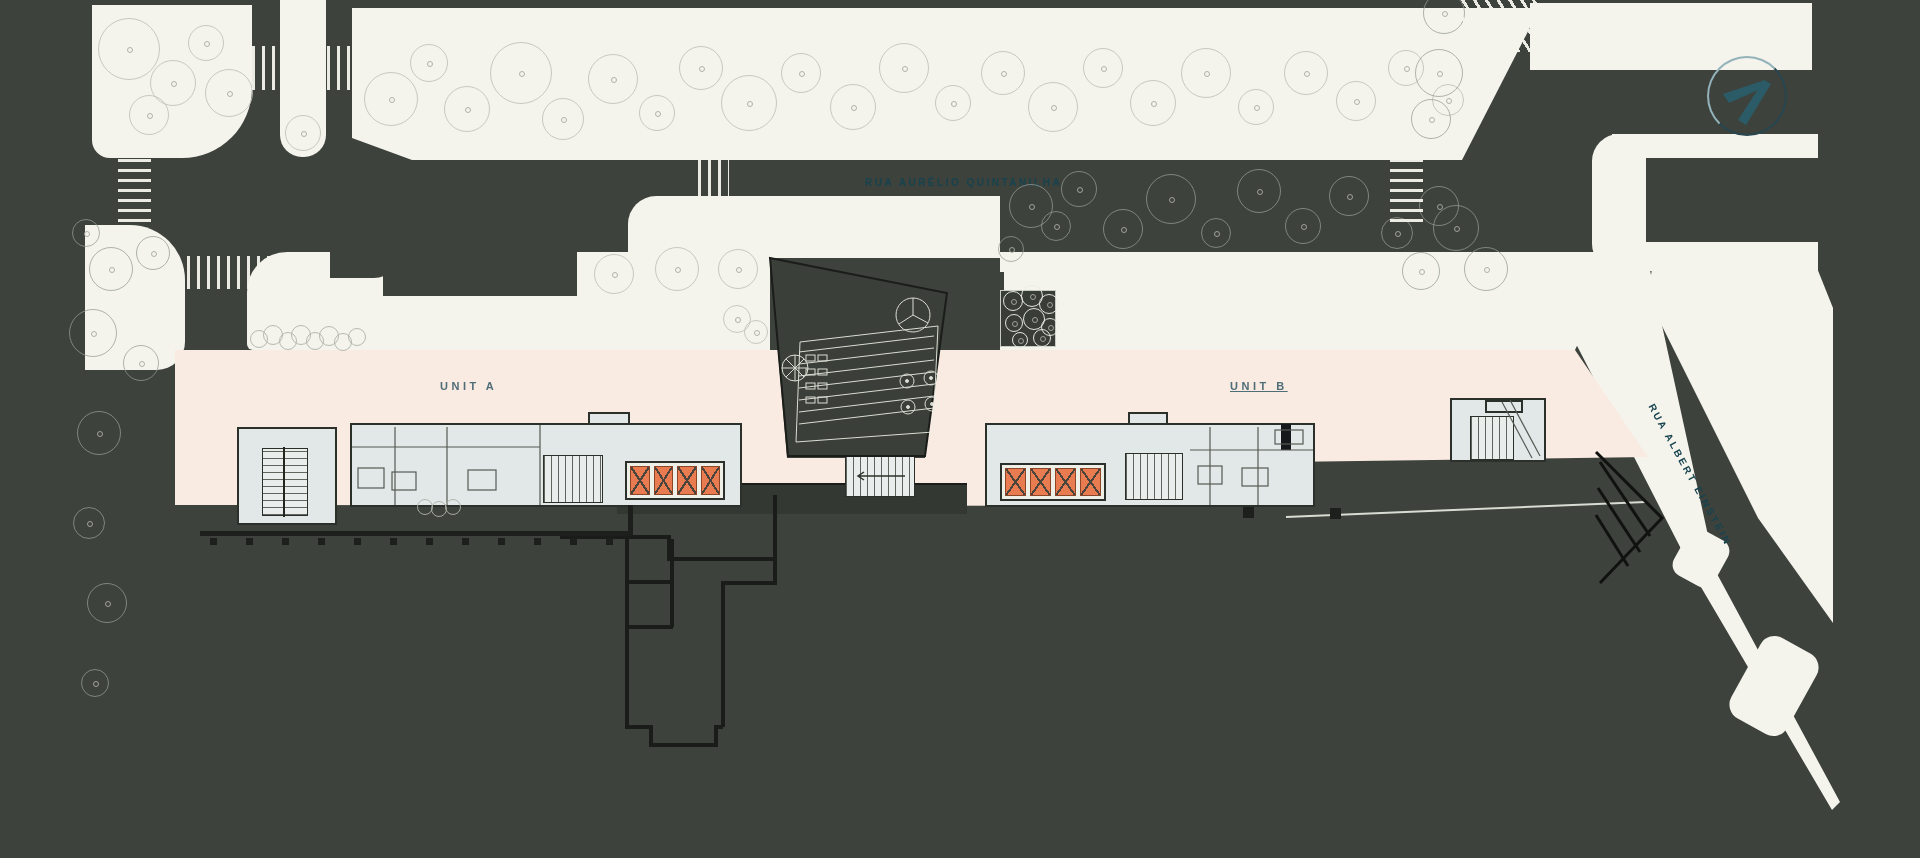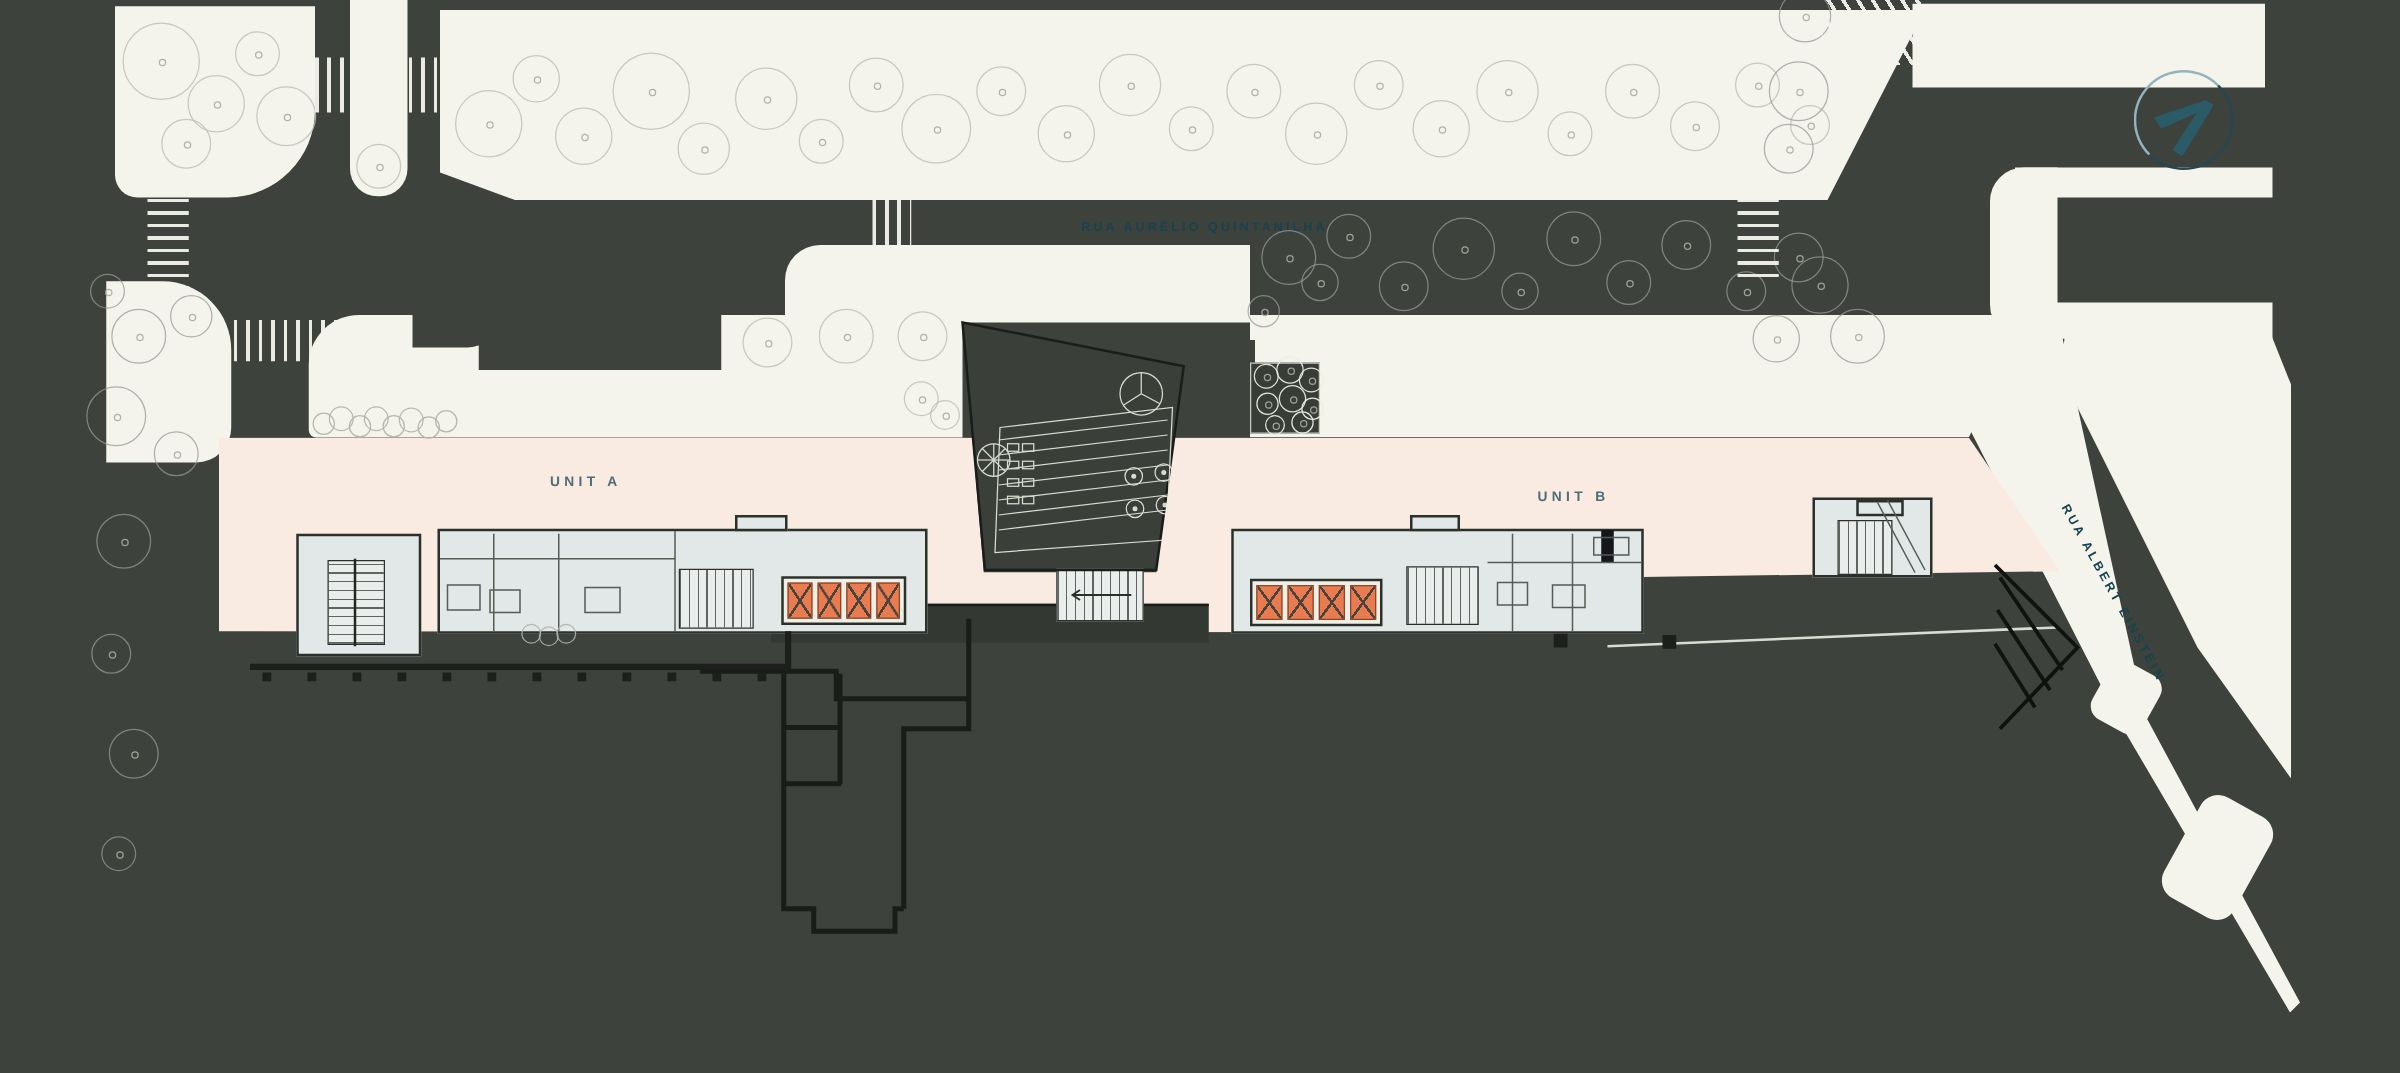--- a/index.html
+++ b/index.html
@@ -210,21 +210,21 @@
   <div class="compass">
     <svg width="80" height="80" viewBox="0 0 80 80">
       <polygon points="14,36 56,22 58,28 20,45" fill="#2c5b68"></polygon>
       <polygon points="55,22 62,26 37,67 29,62" fill="#2c5b68"></polygon>
     </svg>
   </div>
 
   <div class="street-label" style="left:865px;top:177px;">RUA AURÉLIO QUINTANILHA</div>
   <div class="street-label" style="left:1656px;top:402px;transform:rotate(61deg);transform-origin:0 0;">RUA ALBERT EINSTEIN</div>
   <div class="unit-label" style="left:440px;top:380px;">UNIT A</div>
-  <div class="unit-label" style="left:1230px;top:392px;">UNIT B</div>
+  <div class="unit-label" style="left:1230px;top:380px;text-decoration:underline;">UNIT B</div>
 
 <div class="tree light" style="left: 98px; top: 18px; width: 60px; height: 60px;">
       <div class="dot"></div>
     </div>
     <div class="tree light" style="left: 150px; top: 60px; width: 44px; height: 44px;">
       <div class="dot"></div>
     </div>
     <div class="tree light" style="left: 188px; top: 25px; width: 34px; height: 34px;">
       <div class="dot"></div>
     </div>

